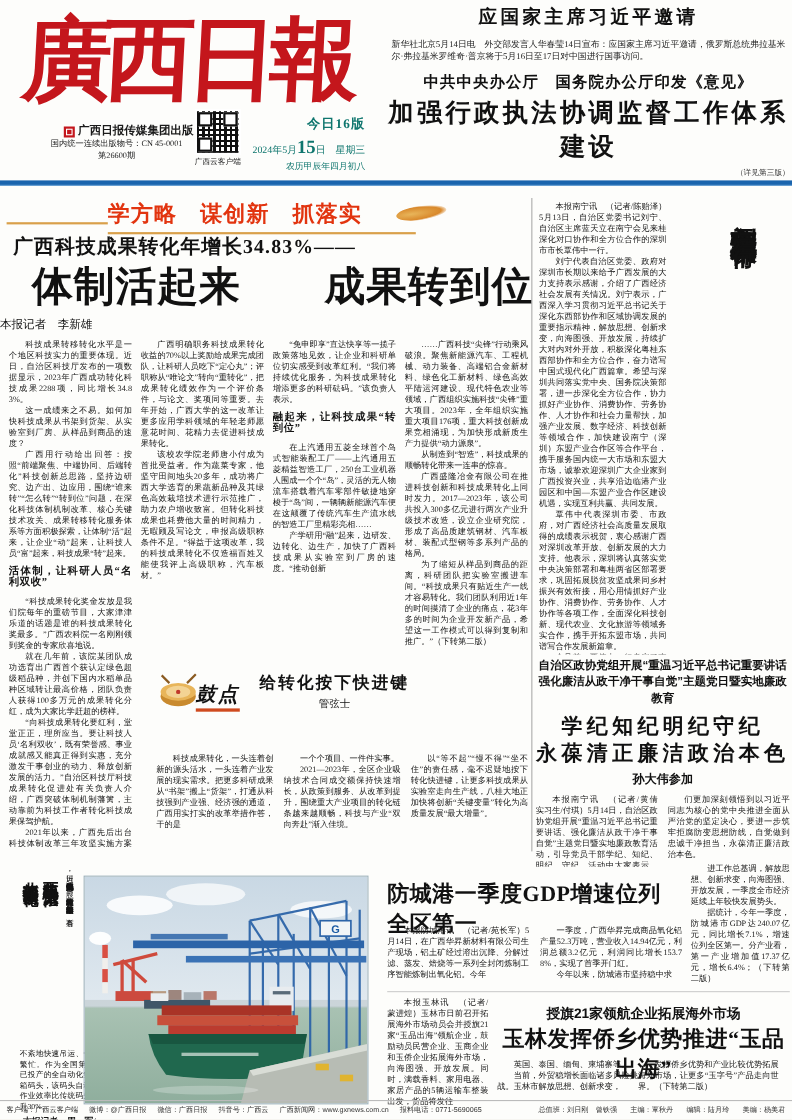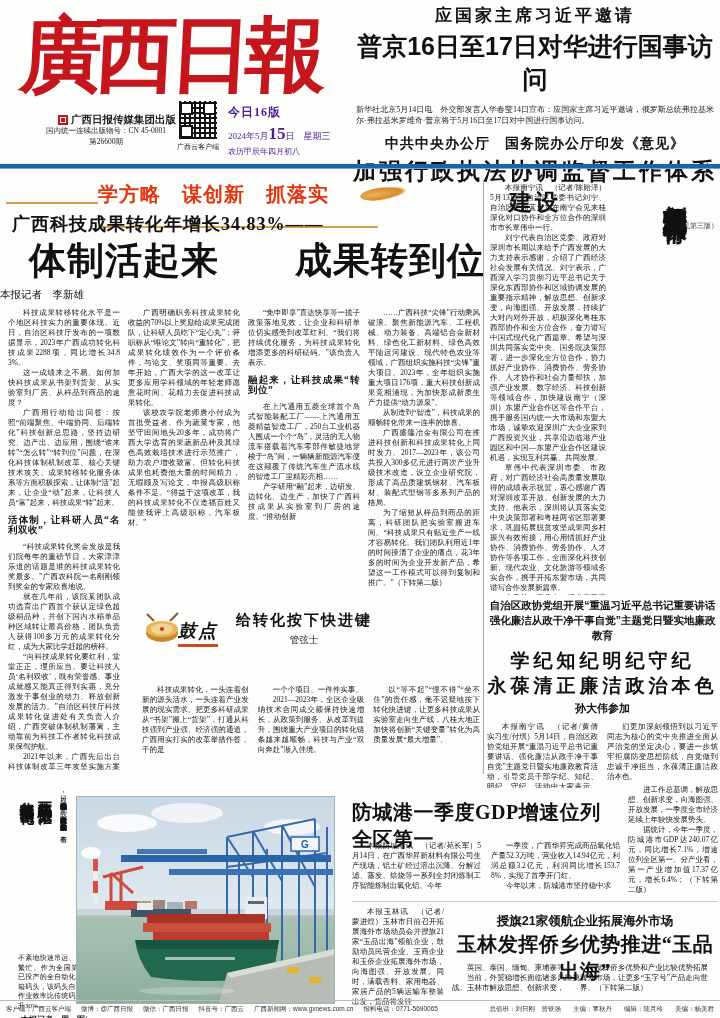--- a/index.html
+++ b/index.html
@@ -15,37 +15,37 @@
     transform:skewX(-3deg);}
   .pub-block{left:36px;top:114px;width:140px;text-align:center;font-size:7.5px;line-height:11px;color:#222;}
   .pub-line1{font-weight:bold;font-size:10.5px;color:#1a1a1a;display:flex;align-items:center;justify-content:flex-end;gap:3px;}
   .pub-logo{width:10px;height:10px;background:#c4161c;display:inline-block;position:relative;}
   .pub-logo:after{content:"";position:absolute;inset:2px;border:1px solid #fff;}
   .qr{left:179px;top:101px;width:38px;height:38px;background:
       repeating-linear-gradient(0deg,#111 0 2px,transparent 2px 5px),
       repeating-linear-gradient(90deg,#111 0 2px,#fff 2px 5px);outline:2px solid #fff;}
   .qr-eye{position:absolute;width:9px;height:9px;border:2px solid #111;background:#fff;}
   .qr-caption{left:168px;top:142px;width:60px;text-align:center;font-size:7px;color:#222;}
-  .date-block{left:228px;top:104px;width:104px;text-align:left;color:#4c1d95;}
+  .date-block{left:228px;top:104px;width:104px;text-align:right;color:#0f766e;}
   .pages-today{font-size:12px;font-weight:bold;letter-spacing:1px;}
   .date-line{font-size:9px;margin-top:3px;}
   .date-day{font-size:17px;font-weight:bold;}
   .lunar{font-size:8px;margin-top:2px;}
   .topnews{left:352px;top:4px;width:366px;}
   .invite-line{font-size:17px;font-weight:bold;letter-spacing:3px;}
   .putin-headline{font-size:25px;font-weight:900;letter-spacing:0px;margin-top:3px;}
   .xinhua-body{font-size:8px;line-height:11px;text-align:justify;word-break:break-all;margin:8px 4px 0 4px;color:#222;}
   .office-line{font-size:14px;font-weight:bold;margin-top:9px;letter-spacing:1px;}
   .law-headline{font-size:23px;font-weight:900;letter-spacing:3px;margin-top:3px;font-family:"Liberation Sans","DejaVu Sans",sans-serif;}
   .see-note{font-size:7px;text-align:right;margin-top:3px;color:#333;}
   .blue-rule{left:0;top:164px;width:720px;height:4px;background:#1a64ad;border-bottom:1px solid #6ea3d4;}
   
   .gold-line{left:6px;top:202px;width:92px;height:2px;background:#d9a04a;}
   .banner{left:98px;top:181px;width:280px;font-size:20px;font-weight:900;color:#e2340f;
-    font-family:"Liberation Sans","DejaVu Sans",sans-serif;letter-spacing:1px;padding-bottom:18px;
+    font-family:"Liberation Sans","DejaVu Sans",sans-serif;letter-spacing:1px;padding-bottom:3px;
     border-bottom:2px solid #d9a04a;}
   .banner-blob{position:absolute;right:-28px;top:6px;width:46px;height:13px;background:
     radial-gradient(ellipse at 30% 50%, #e8b55a 0%, #d9892c 60%, transparent 75%);
     border-radius:50%;transform:rotate(-8deg);}
   .kicker{left:12px;top:212px;width:470px;font-size:18px;font-weight:bold;letter-spacing:1px;}
   .main-headline{left:0;top:236px;width:482px;text-align:center;font-size:37px;font-weight:900;
     font-family:"Liberation Sans","DejaVu Sans",sans-serif;letter-spacing:1px;padding-left:16px;}
   .main-byline{left:0;top:288px;width:422px;text-align:left;font-size:10.5px;}
   .news-col{font-size:7.5px;line-height:10px;text-align:justify;word-break:break-all;overflow:hidden;color:#151515;}
   .news-col p{margin:0;text-indent:2em;}
@@ -130,21 +130,20 @@
   <div class="abs date-block">
     <div class="pages-today">今日16版</div>
     <div class="date-line">
       <span>2024年5月</span><span class="date-day">15</span><span>日　星期三</span>
     </div>
     <div class="lunar">农历甲辰年四月初八</div>
   </div>
 
   <div class="abs topnews center">
     <div class="invite-line sans">应国家主席习近平邀请</div>
-    <div class="putin-headline sans">普京16日至17日对华进行国事访问</div>
     <div class="xinhua-body">新华社北京5月14日电　外交部发言人华春莹14日宣布：应国家主席习近平邀请，俄罗斯总统弗拉基米尔·弗拉基米罗维奇·普京将于5月16日至17日对中国进行国事访问。</div>
     <div class="office-line">中共中央办公厅　国务院办公厅印发《意见》</div>
     <div class="law-headline">加强行政执法协调监督工作体系建设</div>
     <div class="see-note">（详见第三版）</div>
   </div>
 
   <div class="abs blue-rule"></div>
 
   <div class="abs gold-line"></div>
   <div class="abs banner">

